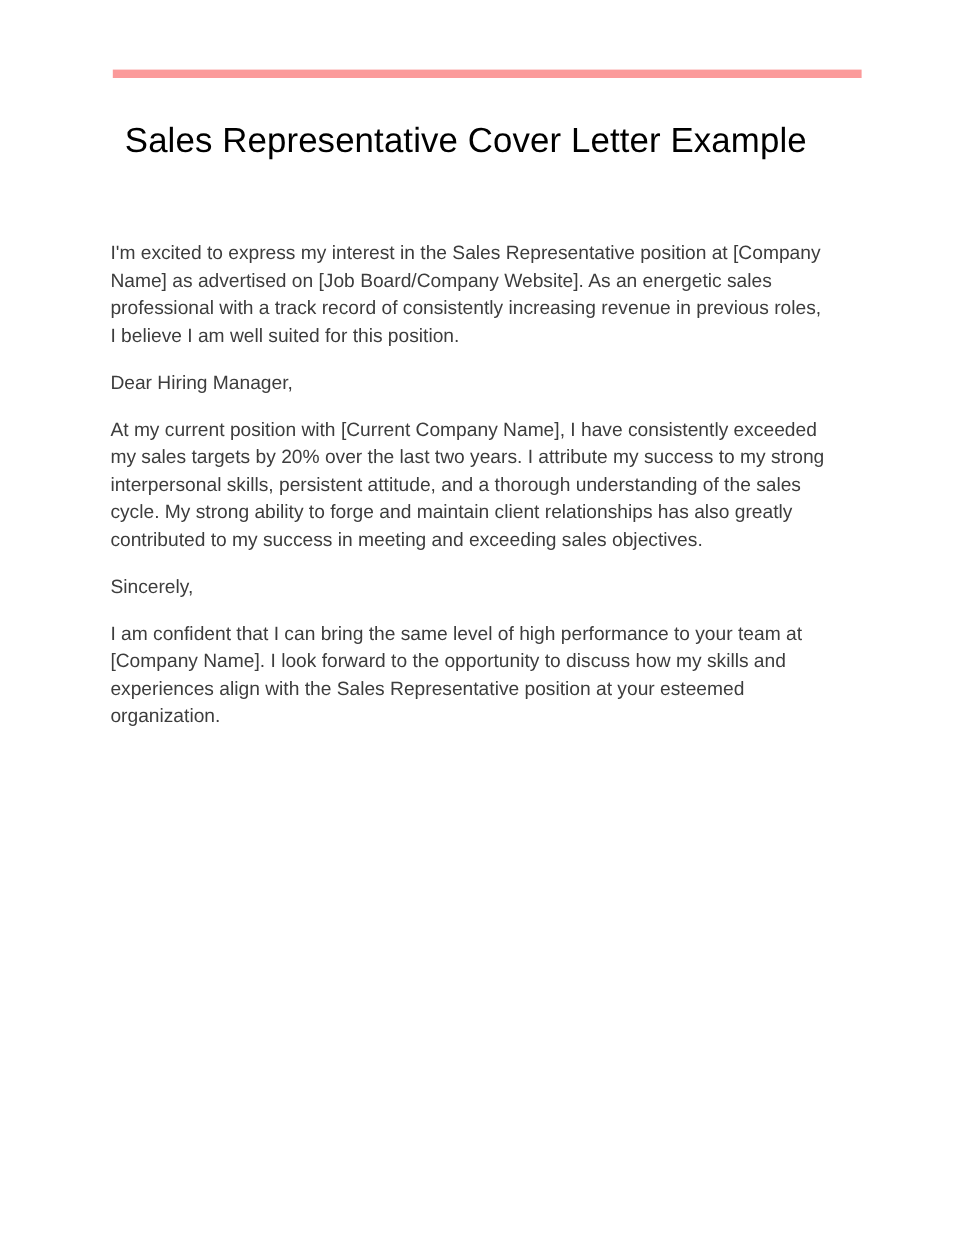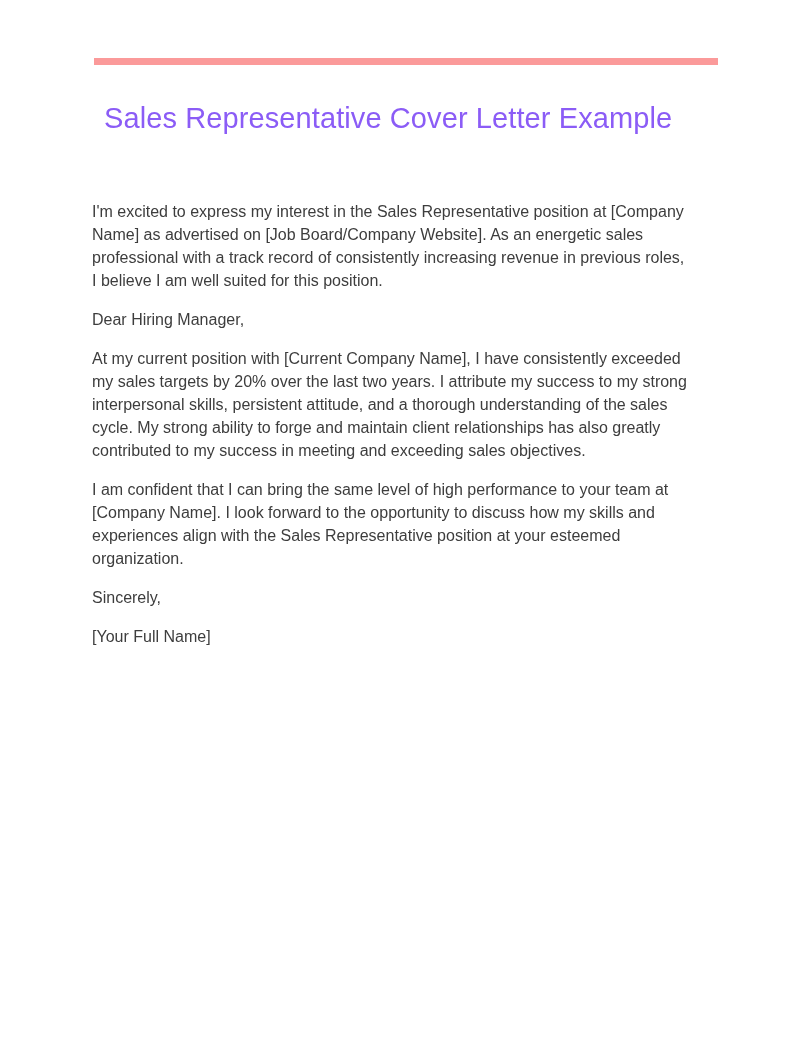--- a/index.html
+++ b/index.html
@@ -23,21 +23,21 @@
       height: 7px;
       background: #fb9a9a;
     }
     .title {
       position: absolute;
       left: 104px;
       top: 102px;
       margin: 0;
       font-size: 29px;
       font-weight: normal;
-      color: #8b5cf6;
+      color: #000000;
       letter-spacing: 0.1px;
       white-space: nowrap;
     }
     .letter {
       position: absolute;
       left: 92px;
       top: 200px;
       width: 600px;
       font-size: 16px;
       line-height: 23px;
@@ -51,16 +51,15 @@
 <body>
 
 <div class="accent-bar"></div>
 
 <h1 class="title">Sales Representative Cover Letter Example</h1>
 
 <div class="letter">
   <p>I'm excited to express my interest in the Sales Representative position at [Company Name] as advertised on [Job Board/Company Website]. As an energetic sales professional with a track record of consistently increasing revenue in previous roles, I believe I am well suited for this position.</p>
   <p>Dear Hiring Manager,</p>
   <p>At my current position with [Current Company Name], I have consistently exceeded my sales targets by 20% over the last two years. I attribute my success to my strong interpersonal skills, persistent attitude, and a thorough understanding of the sales cycle. My strong ability to forge and maintain client relationships has also greatly contributed to my success in meeting and exceeding sales objectives.</p>
+  <p>Sincerely,</p>
   <p>I am confident that I can bring the same level of high performance to your team at [Company Name]. I look forward to the opportunity to discuss how my skills and experiences align with the Sales Representative position at your esteemed organization.</p>
-  <p>Sincerely,</p>
-  <p>[Your Full Name]</p>
 </div>
 
 </body></html>

